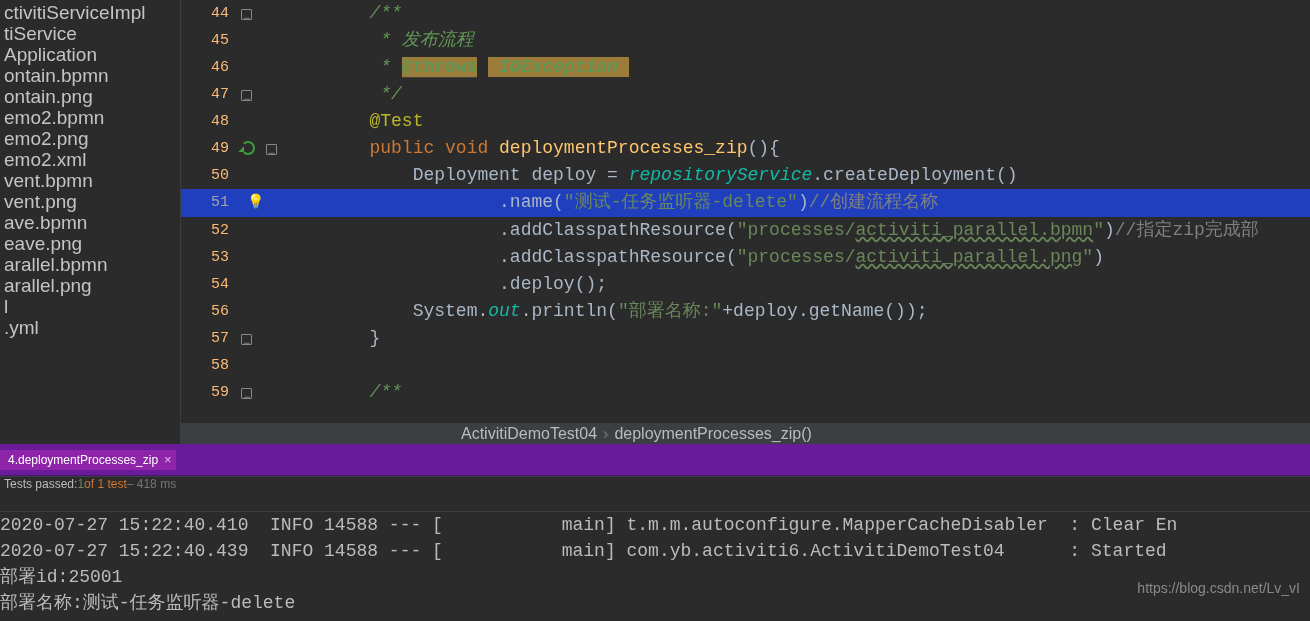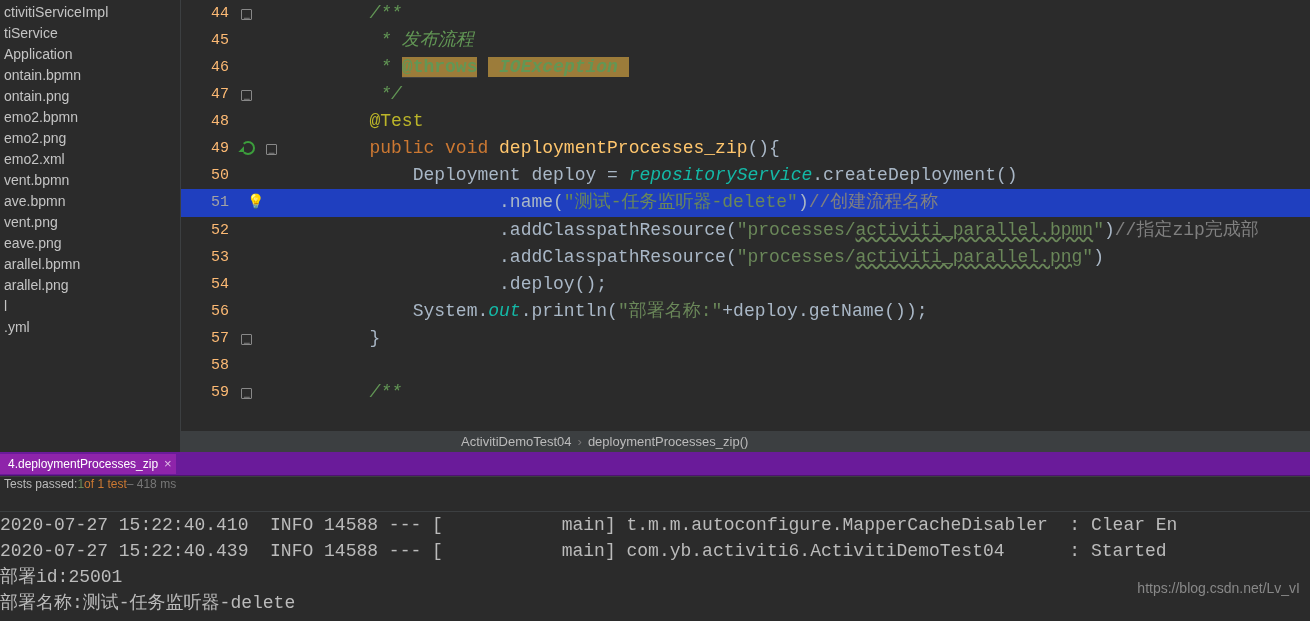--- a/index.html
+++ b/index.html
@@ -8,21 +8,21 @@
     height: 621px;
     background: #2b2b2b;
     font-family: "Consolas", "Monaco", monospace;
     color: #a9b7c6;
     overflow: hidden;
     display: flex;
     flex-direction: column;
   }
   .main-area { flex: 1 1 auto; display: flex; overflow: hidden; }
   .sidebar {
-    width: 180px; background:#2b2b2b; color:#c4c4c4; font-size:14px;
+    width: 180px; background:#2b2b2b; color:#c4c4c4; font-size:19px;
     font-family: "Segoe UI", Arial, sans-serif; line-height:21px;
     padding-top:2px; overflow:hidden;
   }
   .sidebar .file { padding-left:4px; white-space:nowrap; }
   .editor {
     flex:1; display:flex; flex-direction:column; background:#2b2b2b;
     border-left:1px solid #3c3f41;
   }
   .code-scroll { flex:1; overflow:hidden; }
   .code-line {
@@ -40,28 +40,28 @@
   .doc-tag { color:#629755; font-weight:bold; background:#9c7c3a; border-bottom:1px solid #404040;}
   .doc-tag2 { color:#629755; font-style:italic; font-weight:bold; background:#9c7c3a;}
   .kw { color:#cc7832; }
   .anno { color:#bbb529; }
   .mname { color:#ffc66d; }
   .str { color:#6a8759; }
   .field { color:#14b8a6; font-style:italic;}
   .linecmt { color:#808080; }
   .path-underline { text-decoration: underline; text-decoration-color:#6a8759; text-decoration-style:wavy; }
   .breadcrumb {
-    background:#3c3f41; height:22px; color:#bbb; font-size:13px;
+    background:#3c3f41; height:22px; color:#bbb; font-size:16px;
     font-family:"Segoe UI",Arial,sans-serif; display:flex; align-items:center;
     padding-left:280px; border-top:1px solid #2b2b2b;
   }
   .breadcrumb span { color:#bbb; }
   .breadcrumb .sep { color:#777; margin:0 6px; }
   .tab-bar {
-    height:24px; background:#6a1b9a; display:flex; align-items:center;
+    height:32px; background:#6a1b9a; display:flex; align-items:center;
     font-size:12px; font-family:"Segoe UI",Arial,sans-serif;
     border-bottom:1px solid #4d136f;
   }
   .tab {
     background:#8e24aa; height:20px; display:flex; align-items:center;
     padding:0 4px 0 8px; color:#fff;
   }
   .tab .close { margin-left:6px; font-size:13px; color:#e1bee7; }
   .status-bar {
     height:22px; background:#2b2b2b; border-top:1px solid #3c3f41;
@@ -104,22 +104,22 @@
       <div class="file">ctivitiServiceImpl</div>
       <div class="file">tiService</div>
       <div class="file">Application</div>
       <div class="file"></div>
       <div class="file">ontain.bpmn</div>
       <div class="file">ontain.png</div>
       <div class="file">emo2.bpmn</div>
       <div class="file">emo2.png</div>
       <div class="file">emo2.xml</div>
       <div class="file">vent.bpmn</div>
+      <div class="file">vent.png</div>
       <div class="file">ave.bpmn</div>
-      <div class="file">vent.png</div>
       <div class="file">eave.png</div>
       <div class="file">arallel.bpmn</div>
       <div class="file">arallel.png</div>
       <div class="file">l</div>
       <div class="file">.yml</div>
     </div>
 
   <div class="editor">
     <div class="code-scroll" id="code-scroll">
         <div class="code-line">

